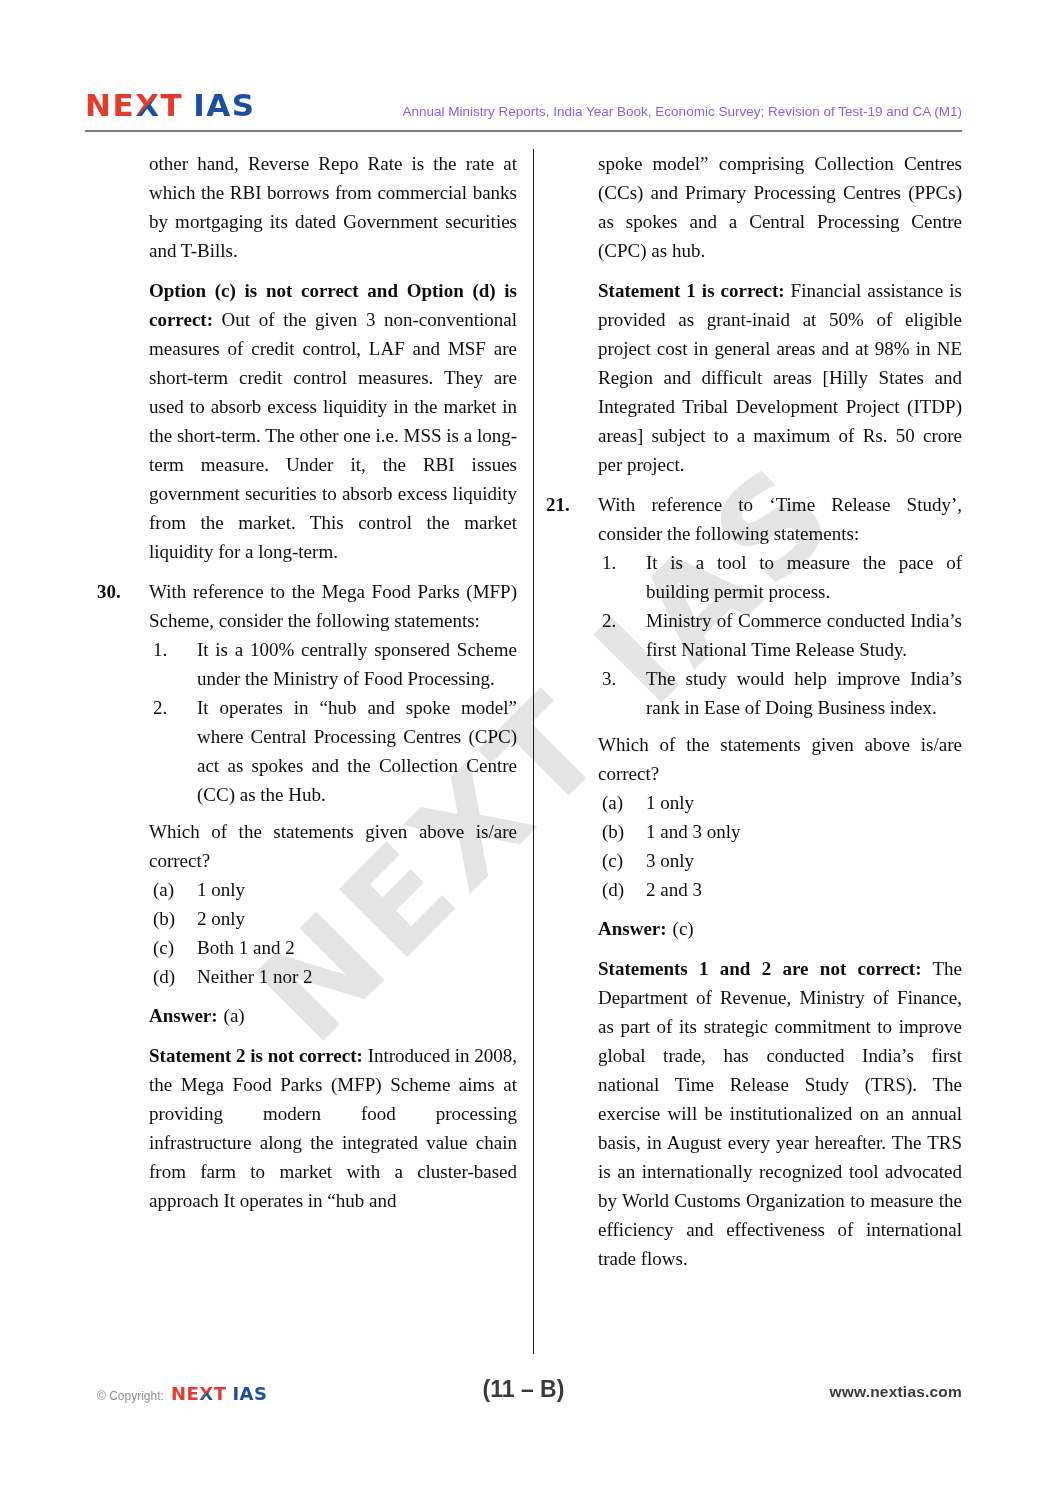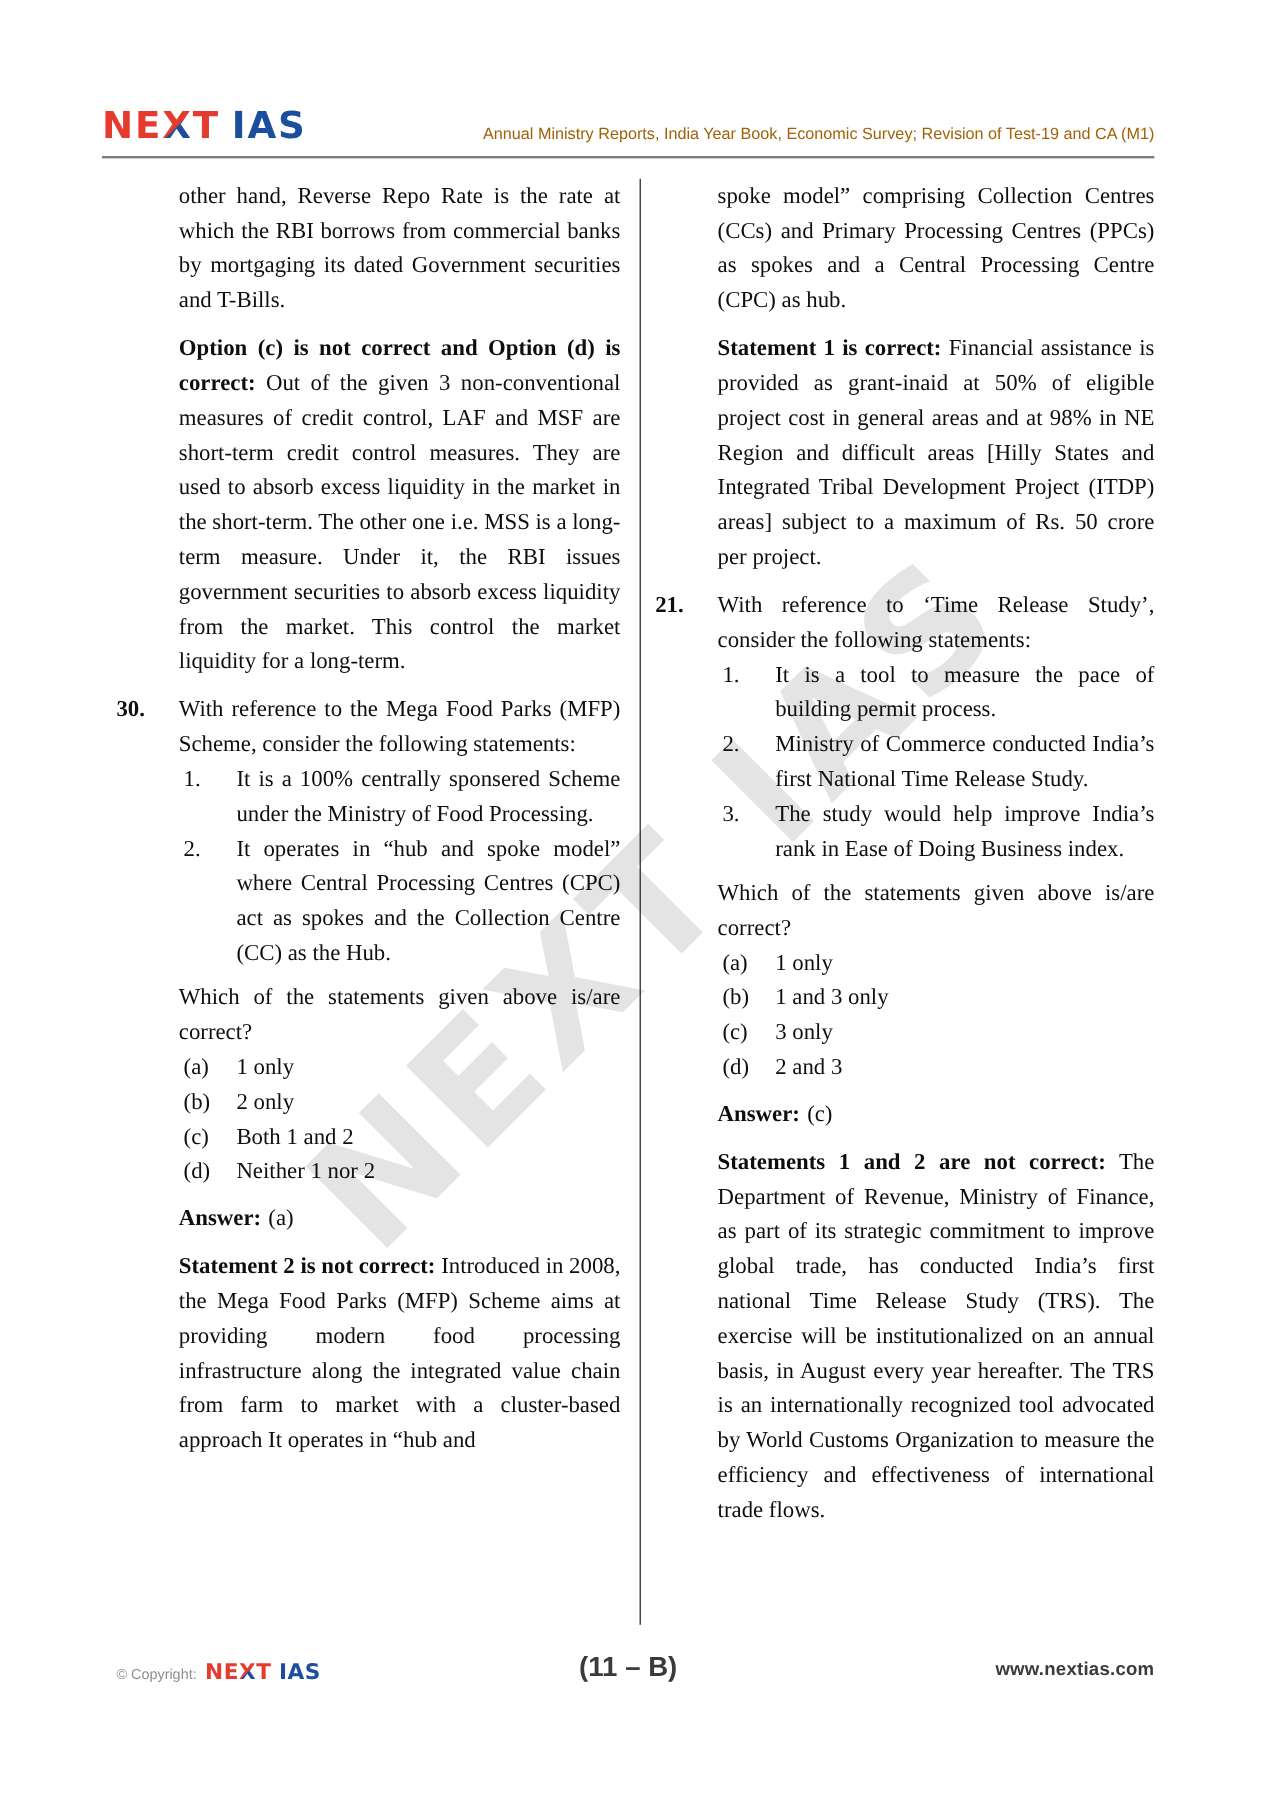--- a/index.html
+++ b/index.html
@@ -53,21 +53,21 @@
     color: transparent;
   }
   .logo .gap { display: inline-block; width: 10px; }
 
   .header-title {
     position: absolute;
     right: 96px;
     top: 104px;
     font-family: "Liberation Sans", sans-serif;
     font-size: 13.5px;
-    color: #a16207;
+    color: #8b5cf6;
   }
   .header-rule {
     position: absolute;
     left: 85px;
     top: 130px;
     width: 877px;
     height: 2px;
     background: #7e7e7e;
   }
 

